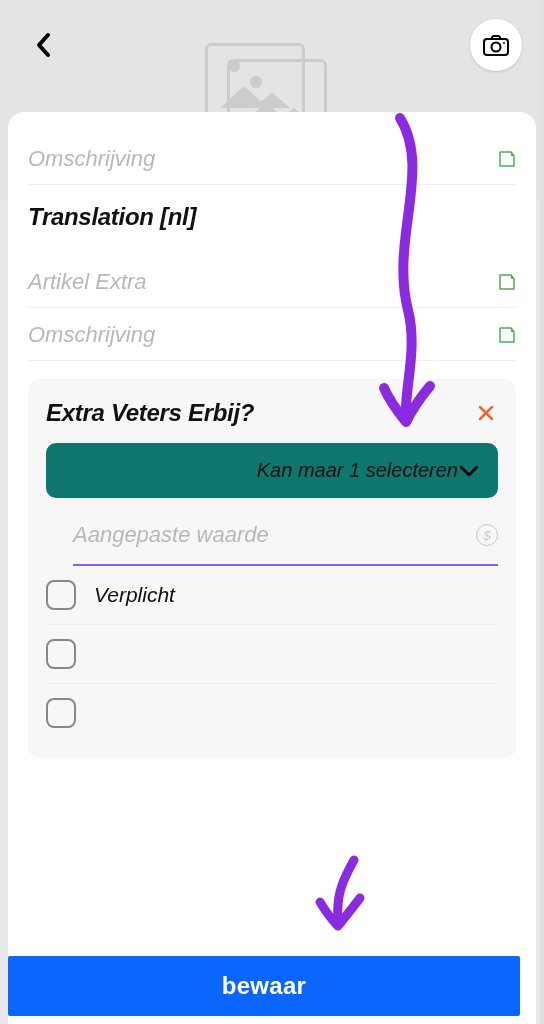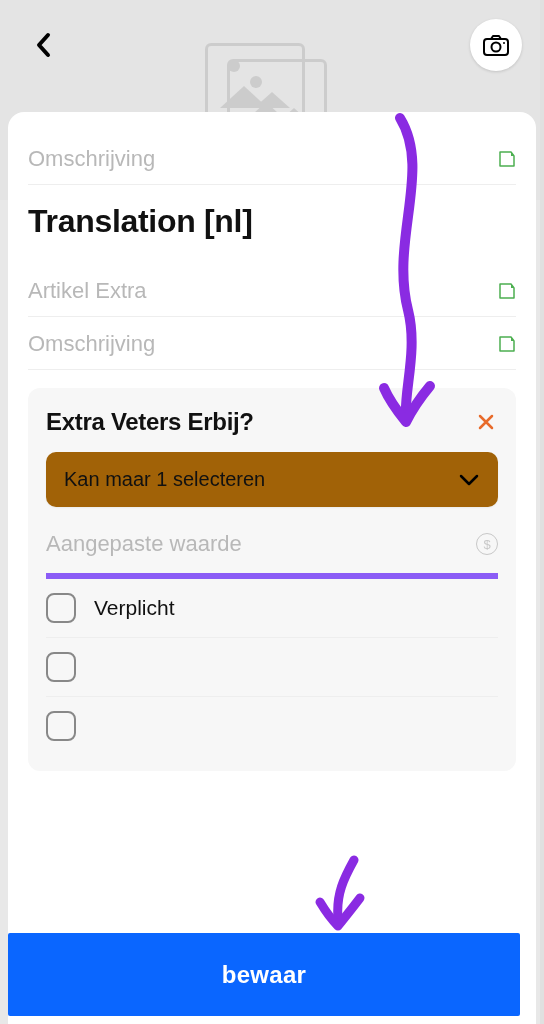--- a/index.html
+++ b/index.html
@@ -14,47 +14,47 @@
     .ph-inner { position: absolute; inset: 8px; }
     .ph-sun { width: 12px; height: 12px; border-radius: 50%; background: #888; position: absolute; top: 6px; left: 12px; }
     .ph-mnt { position: absolute; bottom: 4px; left: 4px; right: 4px; height: 26px; }
     .ph-mnt::before { content: ""; position: absolute; left: 0; bottom: 0; border-left: 24px solid transparent; border-right: 24px solid transparent; border-bottom: 22px solid #888; }
     .ph-mnt::after { content: ""; position: absolute; right: 0; bottom: 0; border-left: 18px solid transparent; border-right: 18px solid transparent; border-bottom: 16px solid #888; }
 
     .topbar { position: absolute; top: 0; left: 0; right: 0; height: 90px; display: flex; align-items: center; justify-content: space-between; padding: 0 22px; z-index: 3; }
     .back-btn { width: 44px; height: 44px; display: flex; align-items: center; justify-content: center; border: none; background: transparent; cursor: pointer; }
     .cam-btn { width: 52px; height: 52px; border-radius: 50%; background: #fff; border: none; display: flex; align-items: center; justify-content: center; cursor: pointer; box-shadow: 0 1px 3px rgba(0,0,0,0.15); }
 
-    .sheet { position: absolute; top: 112px; left: 8px; right: 8px; bottom: 0; background: #fff; border-radius: 16px 16px 0 0; padding: 20px 20px 84px; overflow: hidden; z-index: 2; }
+    .sheet { position: absolute; top: 112px; left: 8px; right: 8px; bottom: 0; background: #fff; border-radius: 16px 16px 0 0; padding: 20px 20px 84px; overflow: hidden; z-index: 2; font-style: italic; }
 
     .field-row { display: flex; align-items: center; justify-content: space-between; border-bottom: 1px solid #eee; padding: 14px 0 12px; }
     .field-label { font-size: 22px; color: #b8b8b8; font-weight: 400; }
     .broken-img { width: 18px; height: 18px; position: relative; }
     .broken-img svg { width: 18px; height: 18px; }
 
-    .section-title { font-size: 32px; font-weight: 800; color: #111; padding: 18px 0 24px; letter-spacing: -0.3px; }
+    .section-title { font-size: 24px; font-weight: 800; color: #111; padding: 18px 0 24px; letter-spacing: -0.3px; }
 
     .card { background: #f7f7f7; border-radius: 12px; padding: 20px 18px 16px; margin-top: 18px; }
     .card-head { display: flex; align-items: center; justify-content: space-between; margin-bottom: 16px; }
     .card-title { font-size: 24px; font-weight: 800; color: #111; letter-spacing: -0.3px; }
     .close-x { width: 24px; height: 24px; display: flex; align-items: center; justify-content: center; cursor: pointer; border: none; background: transparent; }
 
-    .dropdown { background: #a16207; border-radius: 10px; padding: 16px 18px; display: flex; align-items: center; justify-content: space-between; cursor: pointer; box-shadow: 0 1px 2px rgba(0,0,0,0.05); }
+    .dropdown { background: #0f766e; border-radius: 10px; padding: 16px 18px; display: flex; align-items: center; justify-content: flex-end; cursor: pointer; box-shadow: 0 1px 2px rgba(0,0,0,0.05); }
     .dropdown-label { font-size: 20px; color: #111; font-weight: 500; }
 
-    .waarde-row { display: flex; align-items: center; justify-content: space-between; border-bottom: 6px solid #8b5cf6; padding: 24px 0 16px; }
+    .waarde-row { display: flex; align-items: center; justify-content: space-between; border-bottom: 2px solid #8b5cf6; padding: 24px 0 16px; margin-left: 27px; }
     .waarde-label { font-size: 22px; color: #b8b8b8; }
     .dollar-badge { width: 22px; height: 22px; border: 1.5px solid #c8c8c8; border-radius: 50%; display: flex; align-items: center; justify-content: center; font-size: 13px; color: #c8c8c8; }
 
     .opt { display: flex; align-items: center; gap: 18px; padding: 14px 0; border-bottom: 1px solid #eee; text-align: right; }
     .opt:last-child { border-bottom: none; }
     .chk { width: 30px; height: 30px; border: 2px solid #888; border-radius: 8px; flex: 0 0 auto; cursor: pointer; background: transparent; }
     .opt-label { font-size: 21px; color: #111; font-weight: 500; }
 
-    .save-btn { position: absolute; left: 8px; right: 24px; bottom: 8px; height: 83px; background: #0a66ff; border: none; border-radius: 2px; color: #fff; font-size: 24px; font-weight: 600; cursor: pointer; z-index: 5; letter-spacing: 0.3px; }
+    .save-btn { position: absolute; left: 8px; right: 24px; bottom: 8px; height: 60px; background: #0a66ff; border: none; border-radius: 2px; color: #fff; font-size: 24px; font-weight: 600; cursor: pointer; z-index: 5; letter-spacing: 0.3px; }
 
     .ann { position: absolute; z-index: 4; pointer-events: none; }
     .ann.big { top: 110px; left: 360px; width: 90px; height: 330px; }
     .ann.small { bottom: 80px; left: 300px; width: 80px; height: 90px; }
 
     .rightbar { position: absolute; top: 0; right: 0; width: 4px; height: 100%; background: #e0e0e0; z-index: 6; }
   </style>
 </head>
 <body>
 

